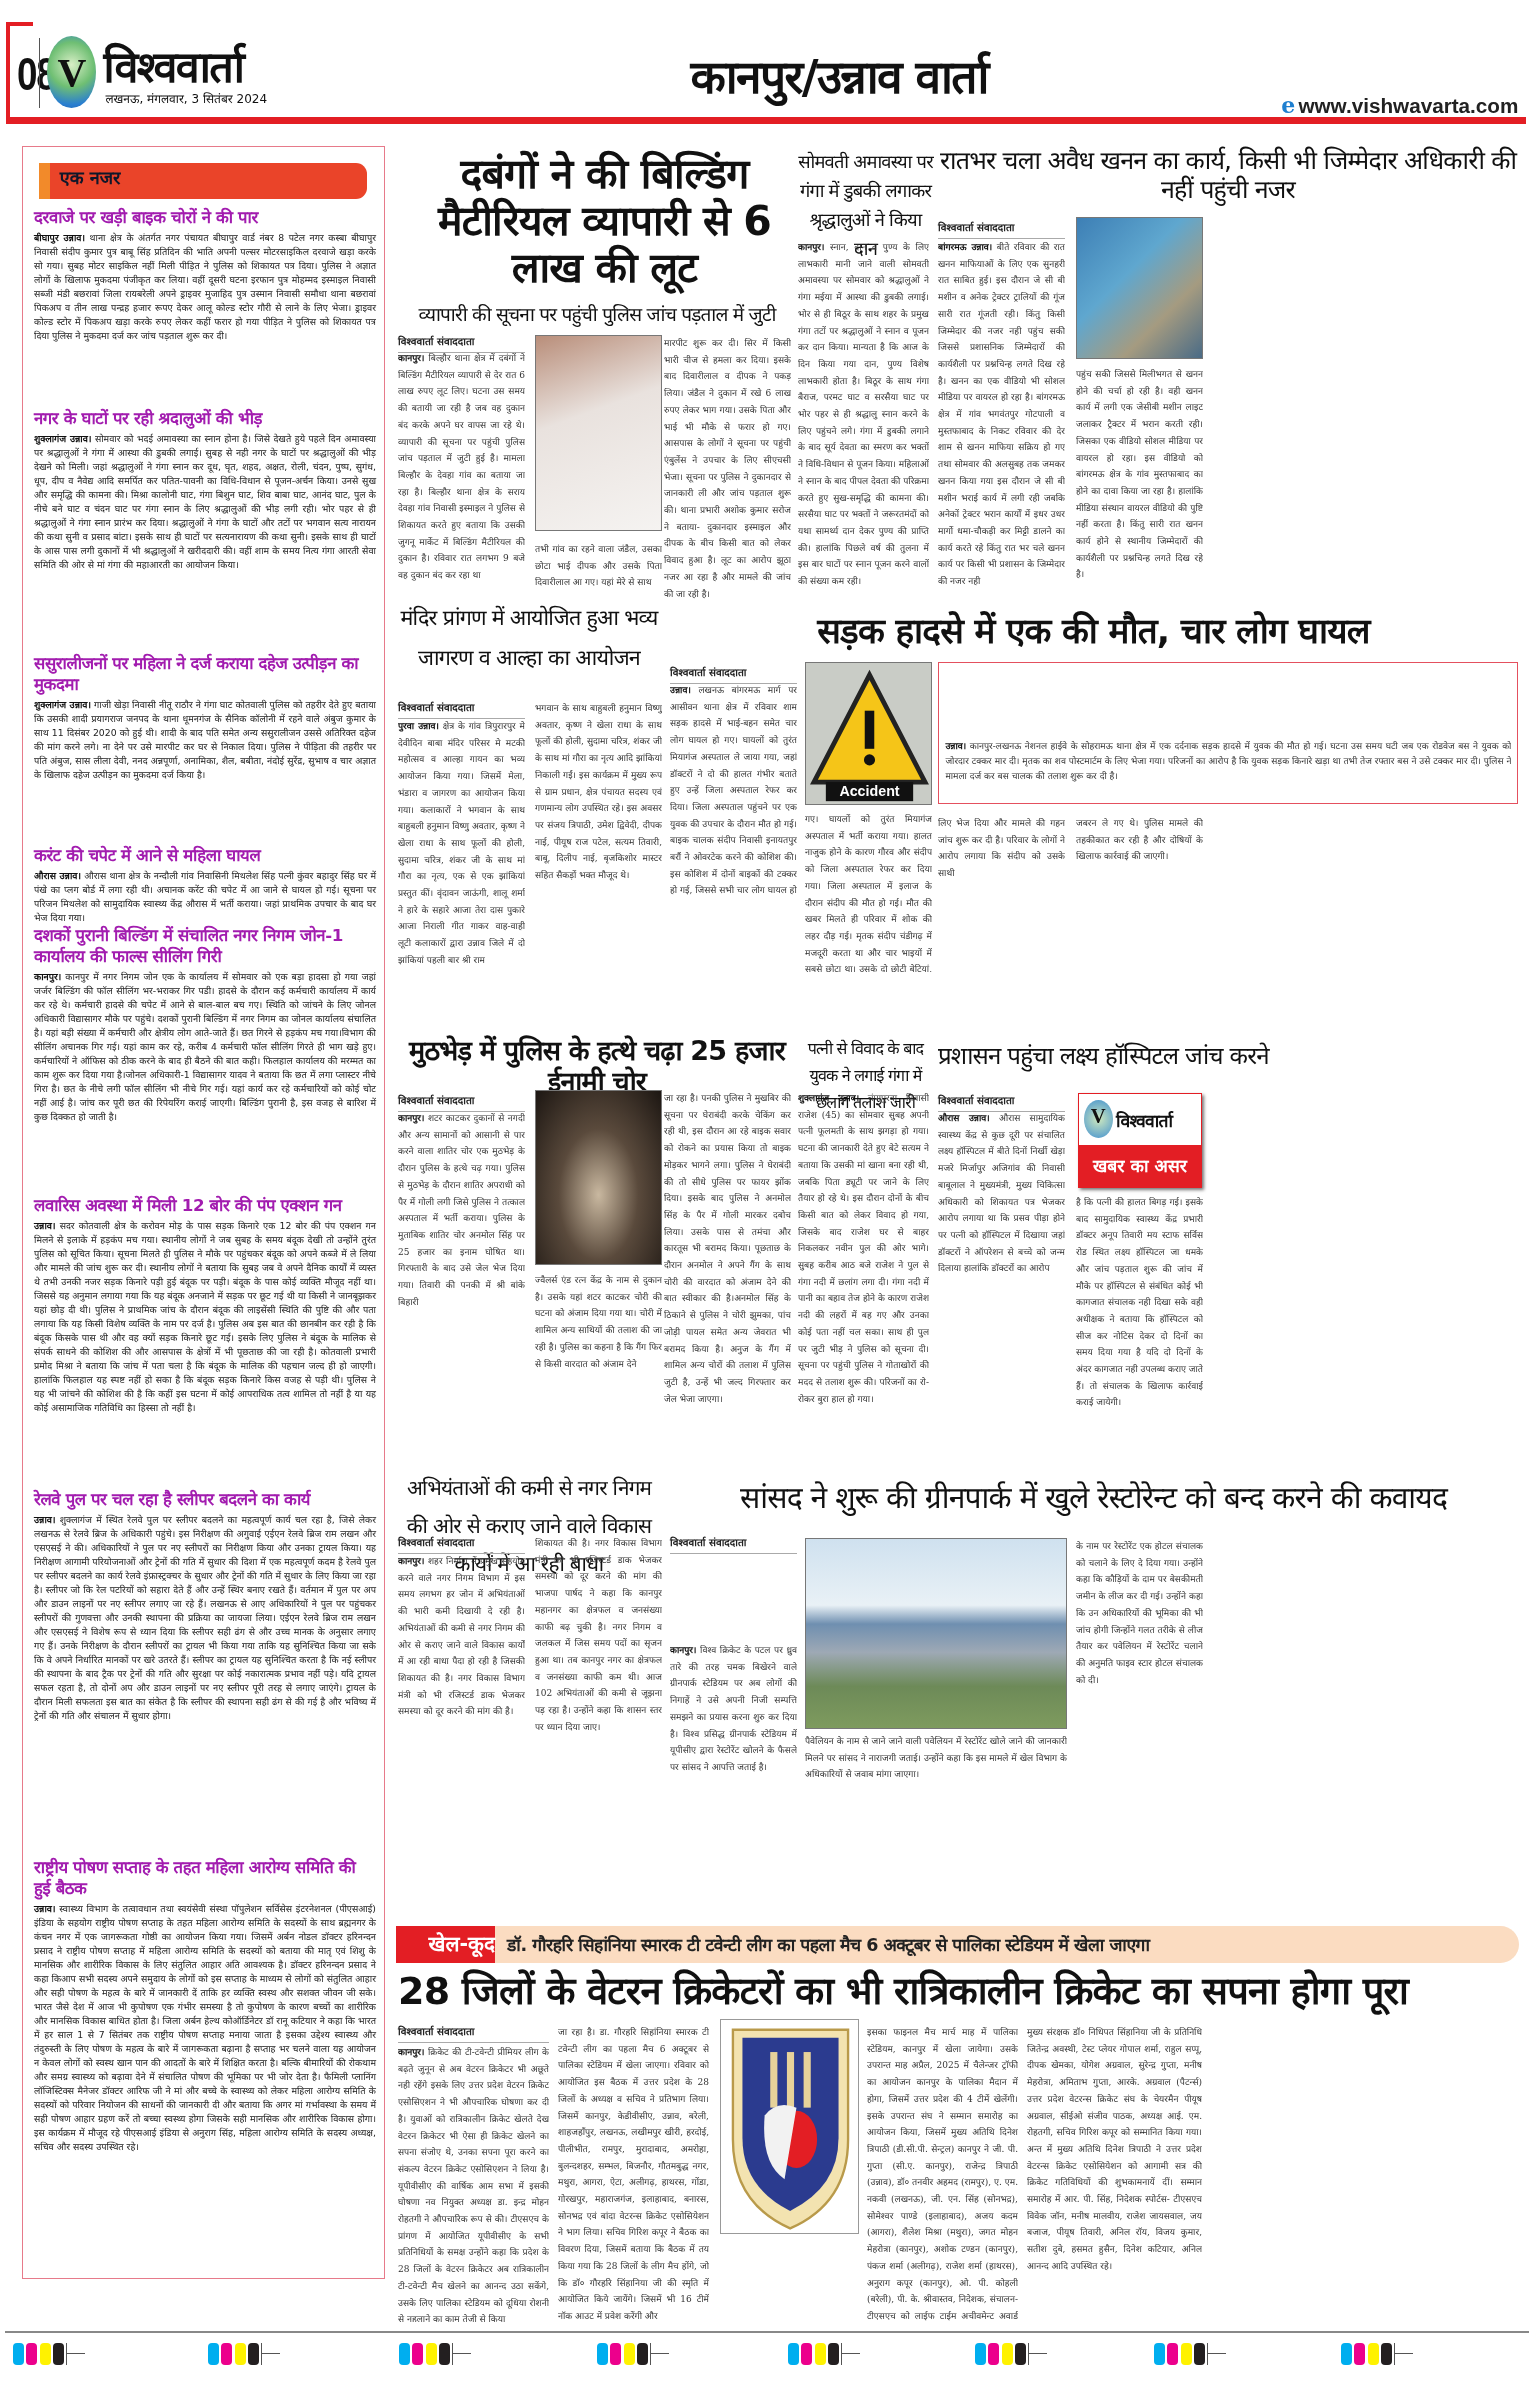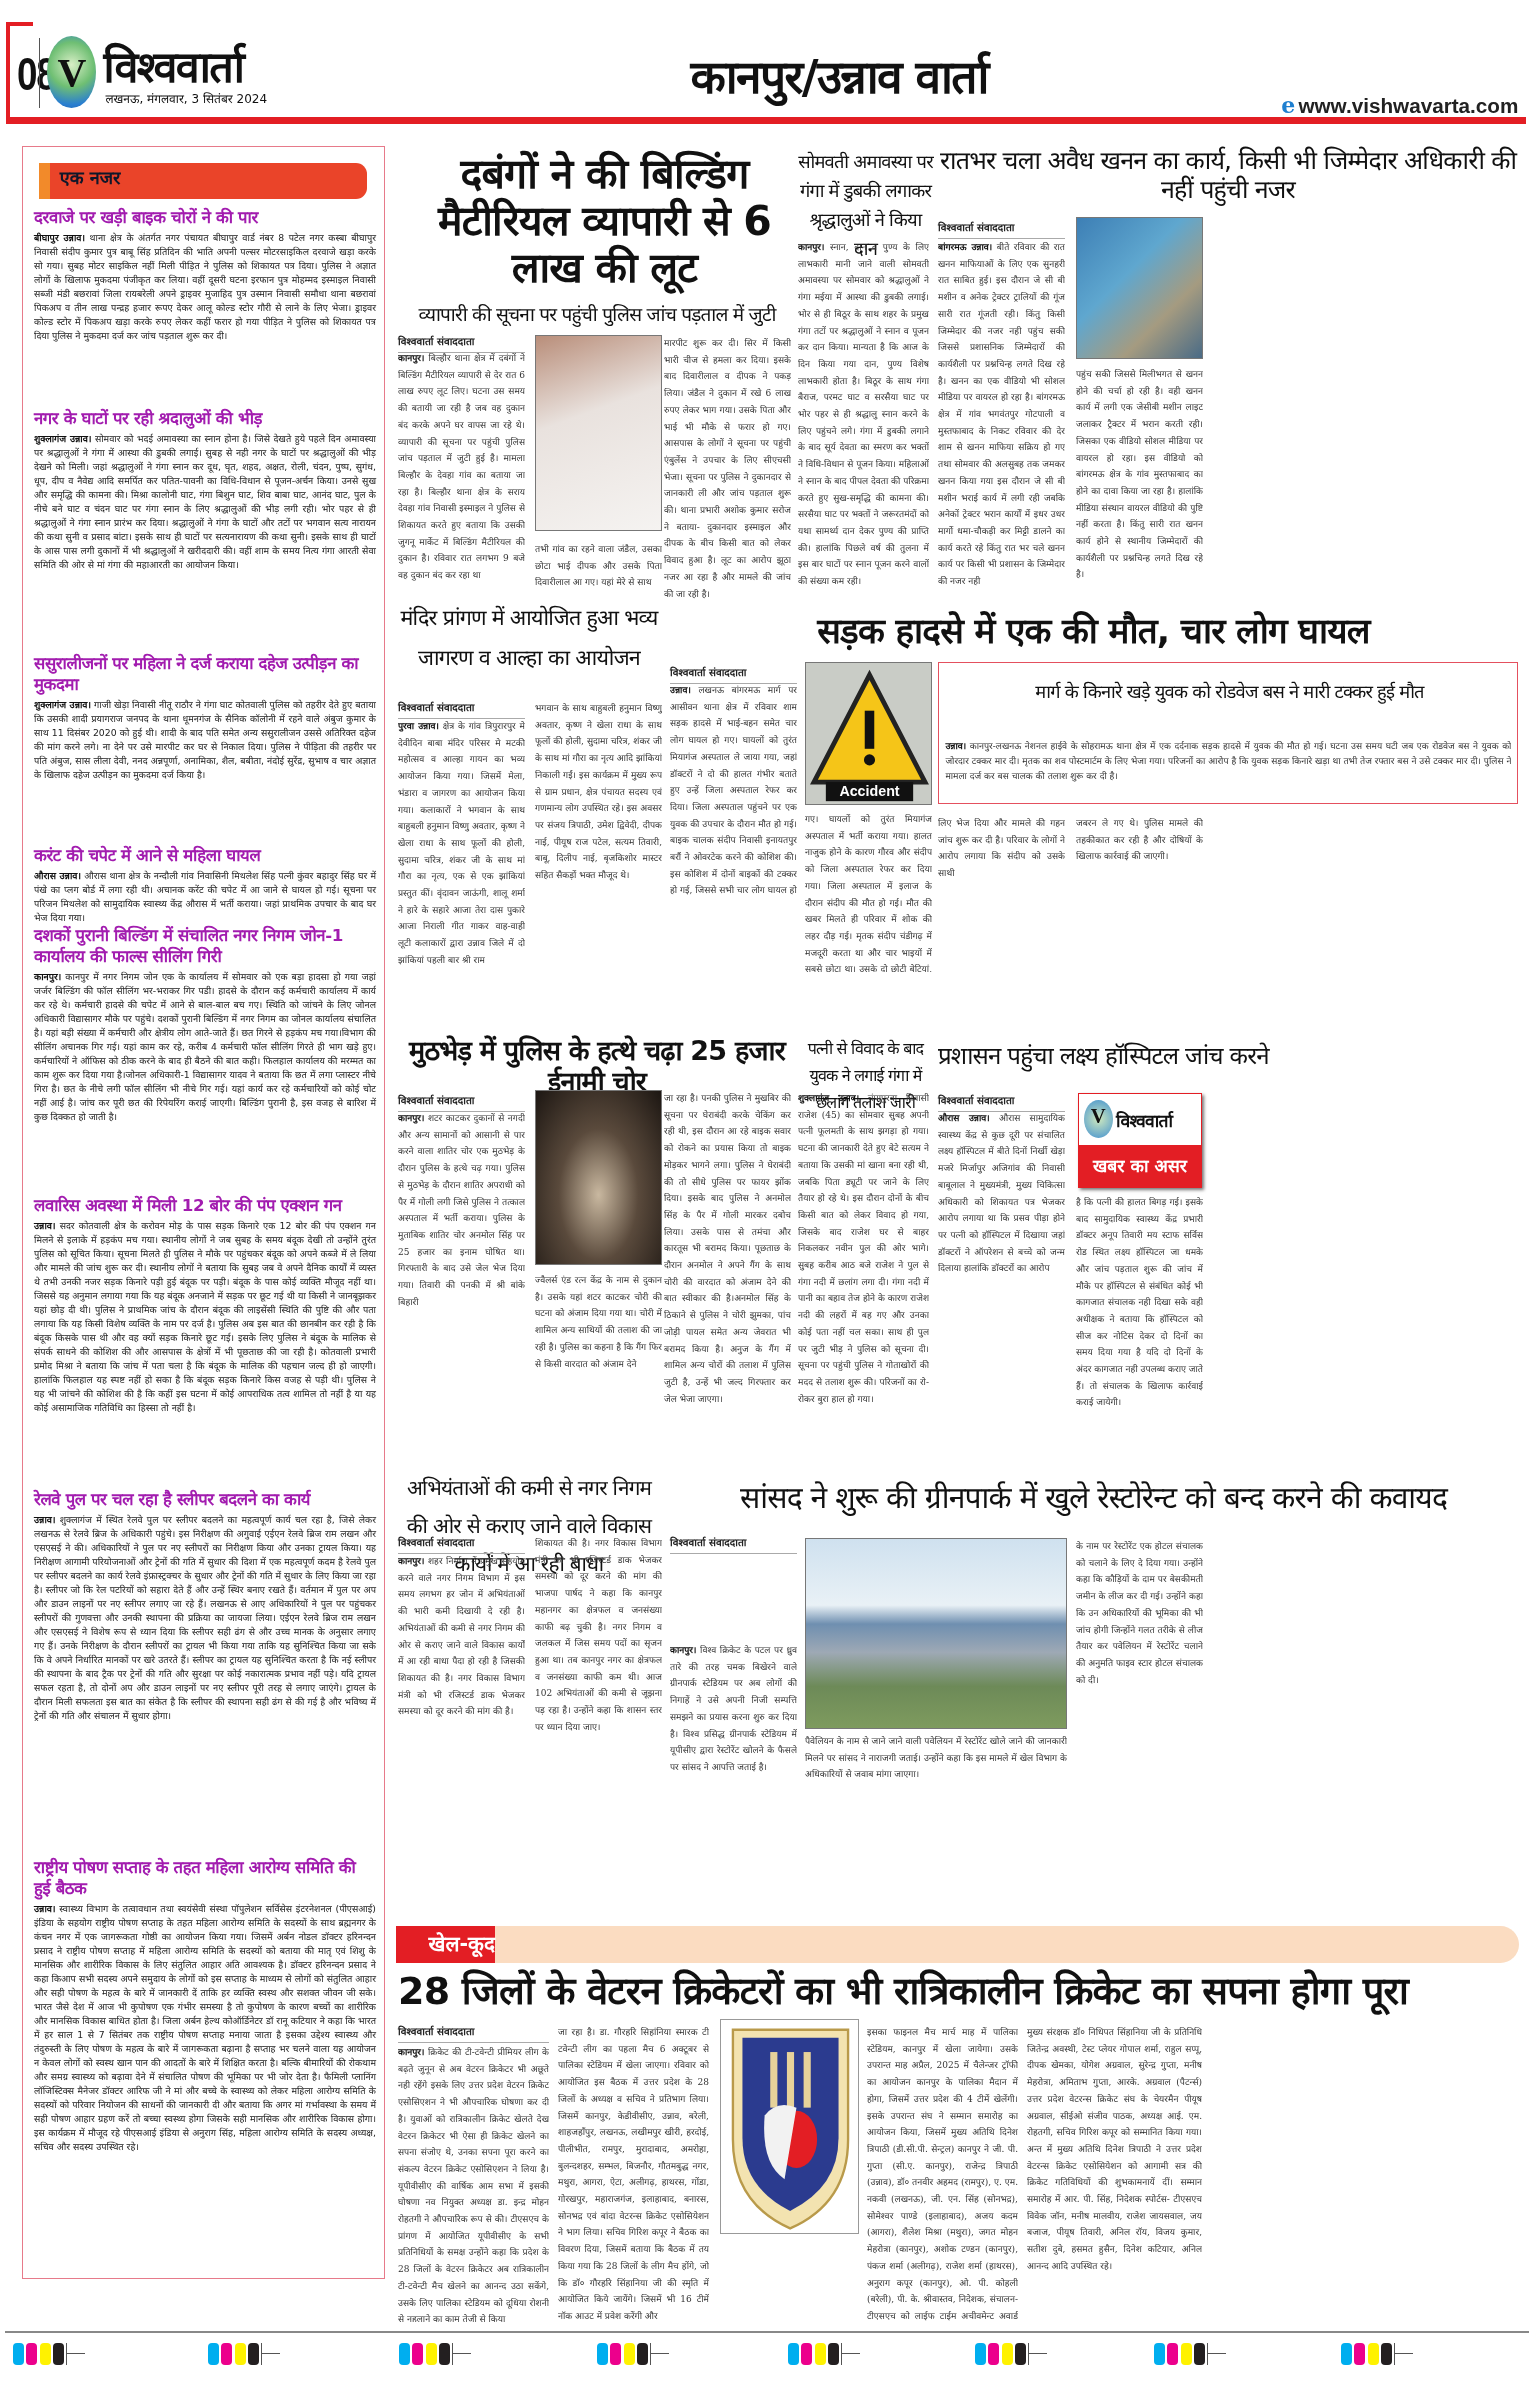--- a/index.html
+++ b/index.html
@@ -137,21 +137,20 @@
       <polygon points="80,15 150,150 10,150" fill="#f5c518" stroke="#222" stroke-width="6"></polygon>
       <rect x="74" y="60" width="12" height="48" fill="#111"></rect>
       <circle cx="80" cy="122" r="7" fill="#111"></circle>
       <rect x="25" y="150" width="110" height="24" fill="#111"></rect>
       <text x="80" y="168" text-anchor="middle" fill="#fff" font-family="Liberation Sans, sans-serif" font-weight="bold" font-size="18">Accident</text>
     </svg>
 </div>
 <div class="col" style="left:805px;top:811px;width:127px;height:161px;overflow:hidden">गए। घायलों को तुरंत मियागंज अस्पताल में भर्ती कराया गया। हालत नाजुक होने के कारण गौरव और संदीप को जिला अस्पताल रेफर कर दिया गया। जिला अस्पताल में इलाज के दौरान संदीप की मौत हो गई। मौत की खबर मिलते ही परिवार में शोक की लहर दौड़ गई। मृतक संदीप चंडीगढ़ में मजदूरी करता था और चार भाइयों में सबसे छोटा था। उसके दो छोटी बेटियां, अवनी और अनन्या हैं।</div>
 
 <div class="redbox" style="left:938px;top:662px;width:580px;height:142px">
-  <h3 class="hl" style="left:16px;top:14.3px;width:549px;font-size:18.3px;font-weight:normal;line-height:29px">मार्ग के किनारे खड़े युवक को रोडवेज बस ने मारी टक्कर हुई मौत</h3>
   <div class="col" style="left:6.4px;top:76px;width:566px;height:62px;overflow:hidden;line-height:15px"><b>उन्नाव।</b> <span>कानपुर-लखनऊ नेशनल हाईवे के सोहरामऊ थाना क्षेत्र में एक दर्दनाक सड़क हादसे में युवक की मौत हो गई। घटना उस समय घटी जब एक रोडवेज बस ने युवक को जोरदार टक्कर मार दी। मृतक का शव पोस्टमार्टम के लिए भेजा गया। परिजनों का आरोप है कि युवक सड़क किनारे खड़ा था तभी तेज रफ्तार बस ने उसे टक्कर मार दी। पुलिस ने मामला दर्ज कर बस चालक की तलाश शुरू कर दी है।</span></div>
 </div>
 <div class="col" style="left:938px;top:815px;width:127px;height:159px;overflow:hidden">लिए भेज दिया और मामले की गहन जांच शुरू कर दी है। परिवार के लोगों ने आरोप लगाया कि संदीप को उसके साथी</div>
 <div class="col" style="left:1076px;top:815px;width:127px;height:159px;overflow:hidden">जबरन ले गए थे। पुलिस मामले की तहकीकात कर रही है और दोषियों के खिलाफ कार्रवाई की जाएगी।</div>
 
 <h1 class="hl" style="left:398px;top:1035px;width:398px;font-size:27px">मुठभेड़ में पुलिस के हत्थे चढ़ा 25 हजार ईनामी चोर</h1>
 <div class="byline" style="left:398px;top:1093px;width:127px">विश्ववार्ता संवाददाता</div>
 <div class="col" style="left:398px;top:1110px;width:127px;height:334px;overflow:hidden"><b>कानपुर।</b> <span>शटर काटकर दुकानों से नगदी और अन्य सामानों को आसानी से पार करने वाला शातिर चोर एक मुठभेड़ के दौरान पुलिस के हत्थे चढ़ गया। पुलिस से मुठभेड़ के दौरान शातिर अपराधी को पैर में गोली लगी जिसे पुलिस ने तत्काल अस्पताल में भर्ती कराया। पुलिस के मुताबिक शातिर चोर अनमोल सिंह पर 25 हजार का इनाम घोषित था। गिरफ्तारी के बाद उसे जेल भेज दिया गया। तिवारी की पनकी में श्री बांके बिहारी</span></div>
 <div class="photo" style="left:535px;top:1090px;width:127px;height:175px;background:radial-gradient(ellipse at 50% 60%,#c9b8a0 0%,#5a4a3c 45%,#1c1612 100%)"></div>
 <div class="col" style="left:535px;top:1272px;width:127px;height:171px;overflow:hidden">ज्वैलर्स एंड रत्न केंद्र के नाम से दुकान है। उसके यहां शटर काटकर चोरी की घटना को अंजाम दिया गया था। चोरी में शामिल अन्य साथियों की तलाश की जा रही है। पुलिस का कहना है कि गैंग फिर से किसी वारदात को अंजाम देने</div>
@@ -181,20 +180,21 @@
 
 <h1 class="hl" style="left:668px;top:1481px;width:851px;font-size:30px;font-weight:normal">सांसद ने शुरू की ग्रीनपार्क में खुले रेस्टोरेन्ट को बन्द करने की कवायद</h1>
 <div class="byline" style="left:670px;top:1535px;width:127px">विश्ववार्ता संवाददाता</div>
 <div class="col" style="left:670px;top:1642px;width:127px;height:358px;overflow:hidden"><b>कानपुर।</b> <span>विश्व क्रिकेट के पटल पर ध्रुव तारे की तरह चमक बिखेरने वाले ग्रीनपार्क स्टेडियम पर अब लोगों की निगाहें ने उसे अपनी निजी सम्पत्ति समझने का प्रयास करना शुरु कर दिया है। विश्व प्रसिद्ध ग्रीनपार्क स्टेडियम में यूपीसीए द्वारा रेस्टोरेंट खोलने के फैसले पर सांसद ने आपत्ति जताई है।</span></div>
 <div class="photo" style="left:805px;top:1538px;width:262px;height:191px;background:linear-gradient(180deg,#cfe1ef 0%,#e9f1f6 35%,#6f8fb0 45%,#9ea9b5 60%,#6d8a58 78%,#7e9b5e 100%)"></div>
 <div class="col" style="left:805px;top:1733px;width:262px;height:177px;overflow:hidden">पैवेलियन के नाम से जाने जाने वाली पवेलियन में रेस्टोरेंट खोले जाने की जानकारी मिलने पर सांसद ने नाराजगी जताई। उन्होंने कहा कि इस मामले में खेल विभाग के अधिकारियों से जवाब मांगा जाएगा।</div>
 <div class="col" style="left:1076px;top:1538px;width:127px;height:372px;overflow:hidden">के नाम पर रेस्टोरेंट एक होटल संचालक को चलाने के लिए दे दिया गया। उन्होंने कहा कि कौड़ियों के दाम पर बेसकीमती जमीन के लीज कर दी गई। उन्होंने कहा कि उन अधिकारियों की भूमिका की भी जांच होगी जिन्होंने गलत तरीके से लीज तैयार कर पवेलियन में रेस्टोरेंट चलाने की अनुमति फाइव स्टार होटल संचालक को दी।</div>
 
 <div class="sports-bar">
   <div class="sports-tag">खेल-कूद</div>
+  <div class="sports-text">डॉ. गौरहरि सिहांनिया स्मारक टी टवेन्टी लीग का पहला मैच 6 अक्टूबर से पालिका स्टेडियम में खेला जाएगा</div>
 </div>
 <h1 class="hl" style="left:398px;top:1970px;width:1121px;font-size:38px;text-align:left">28 जिलों के वेटरन क्रिकेटरों का भी रात्रिकालीन क्रिकेट का सपना होगा पूरा</h1>
 <div class="byline" style="left:398px;top:2024px;width:151px">विश्ववार्ता संवाददाता</div>
 <div class="col" style="left:398px;top:2044px;width:151px;height:278px;overflow:hidden"><b>कानपुर।</b> <span>क्रिकेट की टी-टवेन्टी प्रीमियर लीग के बढ़ते जुनून से अब वेटरन क्रिकेटर भी अछूते नही रहेंगे इसके लिए उत्तर प्रदेश वेटरन क्रिकेट एसोसिएशन ने भी औपचारिक घोषणा कर दी है। युवाओं को रात्रिकालीन क्रिकेट खेलते देख वेटरन क्रिकेटर भी ऐसा ही क्रिकेट खेलने का सपना संजोए थे, उनका सपना पूरा करने का संकल्प वेटरन क्रिकेट एसोसिएशन ने लिया है। यूपीवीसीए की वार्षिक आम सभा में इसकी घोषणा नव नियुक्त अध्यक्ष डा. इन्द्र मोहन रोहतगी ने औपचारिक रूप से की। टीएसएच के प्रांगण में आयोजित यूपीवीसीए के सभी प्रतिनिधियों के समक्ष उन्होंने कहा कि प्रदेश के 28 जिलों के वेटरन क्रिकेटर अब रात्रिकालीन टी-टवेन्टी मैच खेलने का आनन्द उठा सकेंगे, उसके लिए पालिका स्टेडियम को दूधिया रोशनी से नहलाने का काम तेजी से किया</span></div>
 <div class="col" style="left:558px;top:2024px;width:151px;height:297px;overflow:hidden">जा रहा है। डा. गौरहरि सिहांनिया स्मारक टी टवेन्टी लीग का पहला मैच 6 अक्टूबर से पालिका स्टेडियम में खेला जाएगा। रविवार को आयोजित इस बैठक में उत्तर प्रदेश के 28 जिलों के अध्यक्ष व सचिव ने प्रतिभाग लिया। जिसमें कानपुर, केडीवीसीए, उन्नाव, बरेली, शाहजहाँपुर, लखनऊ, लखीमपुर खीरी, हरदोई, पीलीभीत, रामपुर, मुरादाबाद, अमरोहा, बुलन्दशहर, सम्भल, बिजनौर, गौतमबुद्ध नगर, मथुरा, आगरा, ऐटा, अलीगढ़, हाथरस, गोंडा, गोरखपुर, महाराजगंज, इलाहाबाद, बनारस, सोनभद्र एवं बांदा वेटरन्स क्रिकेट एसोसियेशन ने भाग लिया। सचिव गिरिश कपूर ने बैठक का विवरण दिया, जिसमें बताया कि बैठक में तय किया गया कि 28 जिलों के लीग मैच होंगे, जो कि डॉ० गौरहरि सिंहानिया जी की स्मृति में आयोजित किये जायेंगे। जिसमें भी 16 टीमें नॉक आउट में प्रवेश करेंगी और</div>
 <div class="photo" style="left:720px;top:2019px;width:139px;height:215px;border-color:#999;background:#fff">
   <svg width="139" height="215" viewBox="0 0 175 270">
       <path d="M15 12 L160 12 L160 150 Q160 230 87 262 Q15 230 15 150 Z" fill="#f3e3b0" stroke="#b99a4a" stroke-width="3"></path>
       <path d="M27 22 L148 22 L148 148 Q148 210 87 240 Q27 210 27 148 Z" fill="#2b3b8f"></path>
       <rect x="62" y="40" width="9" height="70" fill="#e7d29a"></rect>

